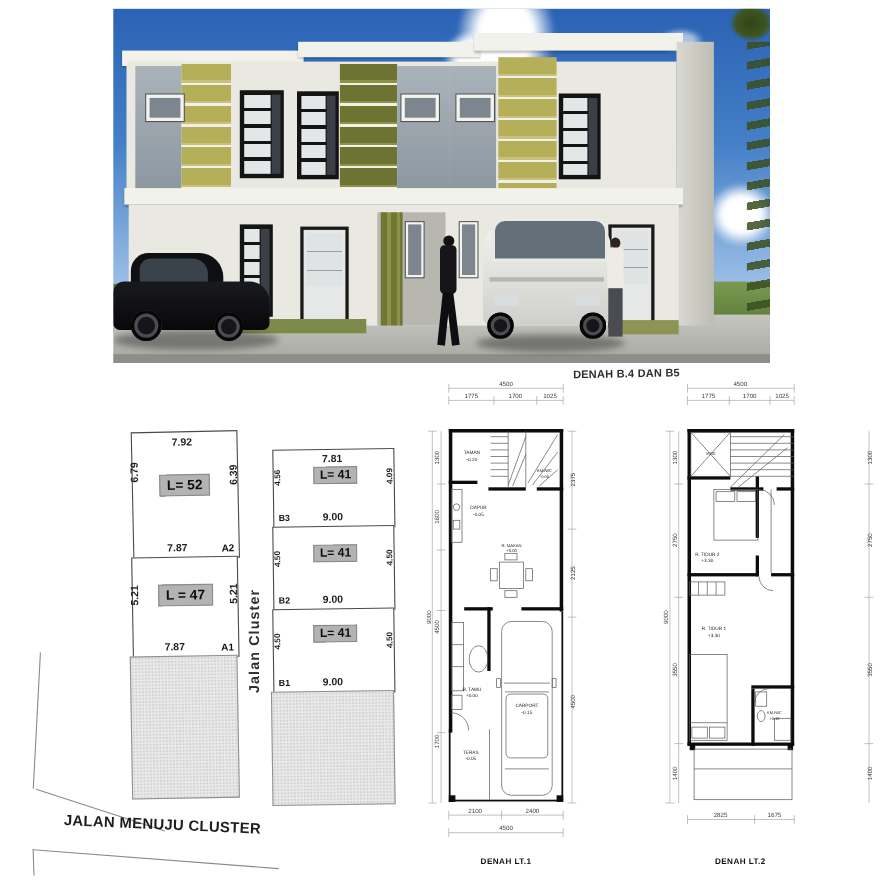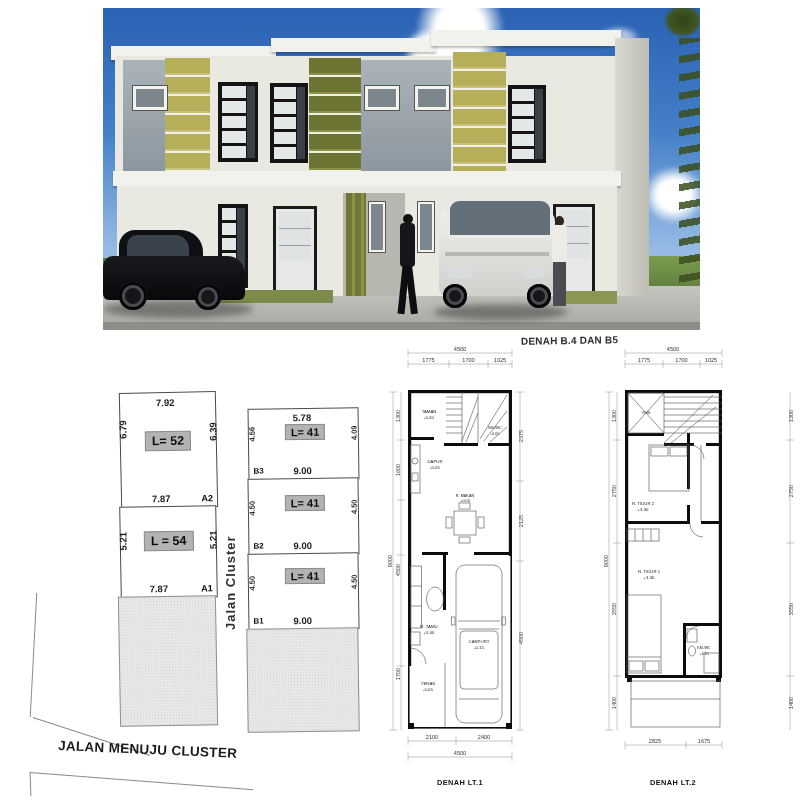--- a/index.html
+++ b/index.html
@@ -157,30 +157,30 @@
     <span class="dimh" style="left:36px;top:4px;">7.92</span>
     <span class="dimv" style="left:-7px;top:30px;">6.79</span>
     <span class="dimv" style="right:-6px;top:34px;">6.39</span>
     <span class="areabox" style="left:24px;top:38px;">L= 52</span>
     <span class="dimh" style="left:30px;bottom:3px;">7.87</span>
     <span class="lotid" style="right:4px;bottom:3px;">A2</span>
   </div>
   <div class="cell" style="left:100px;top:126px;width:95px;height:90px;transform:rotate(-1deg);">
     <span class="dimv" style="left:-7px;top:28px;">5.21</span>
     <span class="dimv" style="right:-6px;top:28px;">5.21</span>
-    <span class="areabox" style="left:23px;top:24px;">L = 54</span>
+    <span class="areabox" style="left:23px;top:24px;">L = 47</span>
     <span class="dimh" style="left:28px;bottom:3px;">7.87</span>
     <span class="lotid" style="right:4px;bottom:3px;">A1</span>
   </div>
   <div class="graytex" style="left:99px;top:216px;width:96px;height:128px;transform:rotate(-1deg);"></div>
 
   <div id="vstreet" style="left:203px;top:140px;height:110px;">Jalan Cluster</div>
 
   <div class="cell" style="left:228px;top:28px;width:109px;height:70px;transform:rotate(-0.8deg);">
-    <span class="dimh" style="left:44px;top:3px;">5.78</span>
+    <span class="dimh" style="left:44px;top:3px;">7.81</span>
     <span class="dimv" style="left:-4px;top:20px;font-size:7.5px;">4.56</span>
     <span class="dimv" style="right:-4px;top:20px;font-size:7.5px;">4.09</span>
     <span class="areabox" style="left:36px;top:15px;font-size:11px;padding:2px 6px;">L= 41</span>
     <span class="lotid" style="left:4px;bottom:4px;font-size:8px;">B3</span>
     <span class="dimh" style="left:44px;bottom:3px;">9.00</span>
   </div>
   <div class="cell" style="left:228px;top:98px;width:109px;height:75px;transform:rotate(-0.8deg);">
     <span class="dimv" style="left:-4px;top:24px;font-size:7.5px;">4.50</span>
     <span class="dimv" style="right:-4px;top:24px;font-size:7.5px;">4.50</span>
     <span class="areabox" style="left:36px;top:16px;font-size:11px;padding:2px 6px;">L= 41</span>

